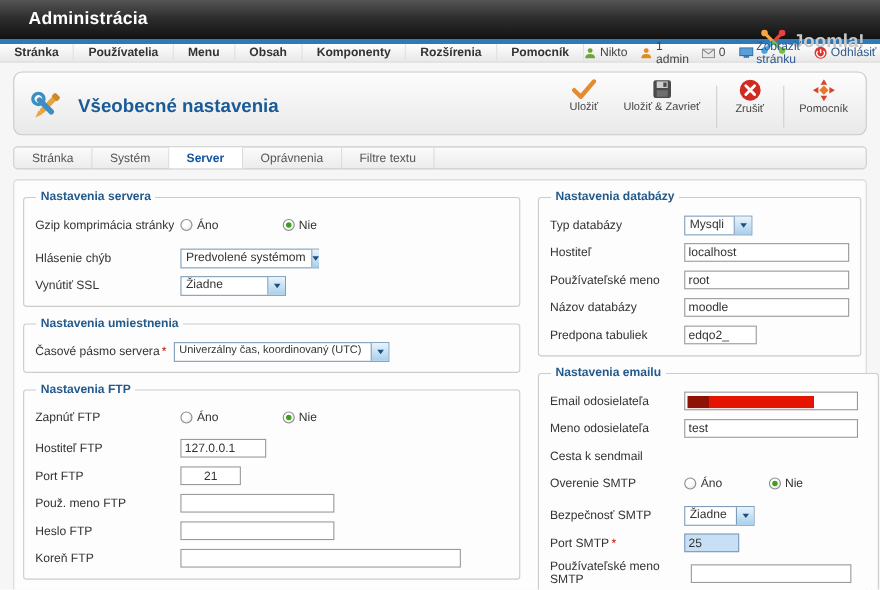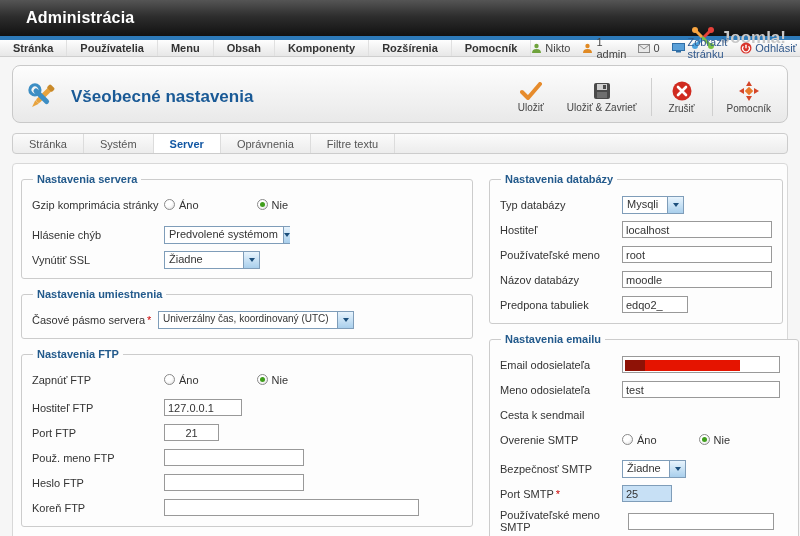--- a/index.html
+++ b/index.html
@@ -43,21 +43,21 @@
 
   .header-panel {
     background:linear-gradient(#fdfdfd,#e9e9e9);
     border:1px solid #c9c9c9; border-radius:8px;
     height:58px; display:flex; align-items:center;
     padding:6px 6px 0 12px; margin:1px 3px 10px 3px;
   }
   .page-title { color:#1a5a96; font-size:17px; font-weight:bold; margin-left:12px; flex:1; }
   .toolbar { display:flex; align-items:stretch; height:100%; }
   .tb-btn {
-    display:flex; flex-direction:column; align-items:center; justify-content:center;
+    display:flex; flex-direction:column; align-items:center; justify-content:flex-start;
     padding:0 10px; font-size:10px; color:#444; cursor:pointer; gap:2px; min-width:52px;
   }
   .tb-sep { width:1px; background:#cfcfcf; margin:6px 4px; }
 
   
   .tabs {
     display:flex; align-items:stretch;
     background:linear-gradient(#fbfbfb,#ececec);
     border:1px solid #ccc; border-radius:4px;
     height:21px; margin:0 3px 9px 3px; font-size:11px;

